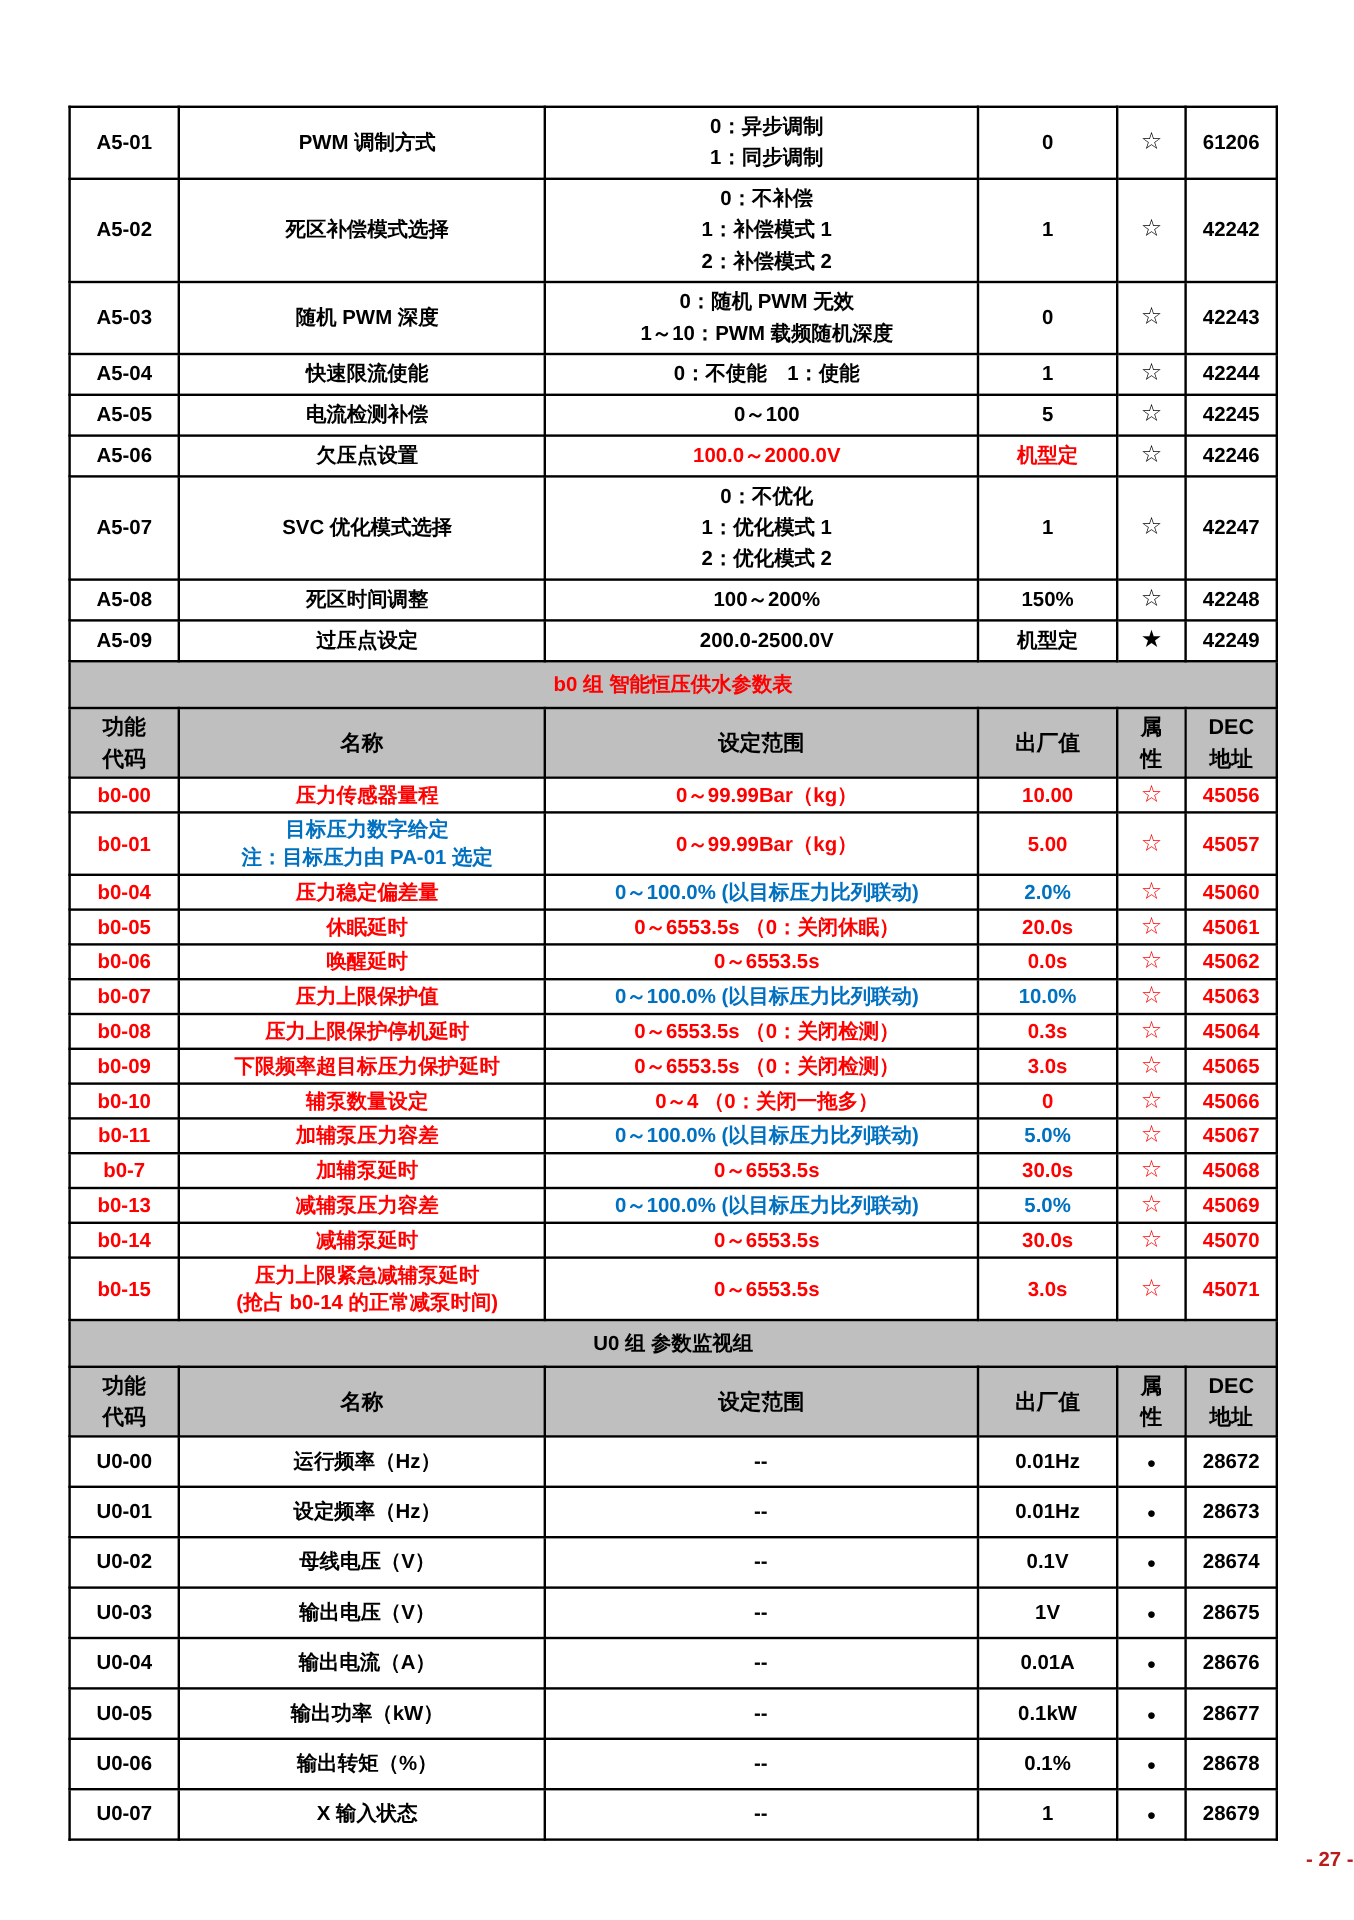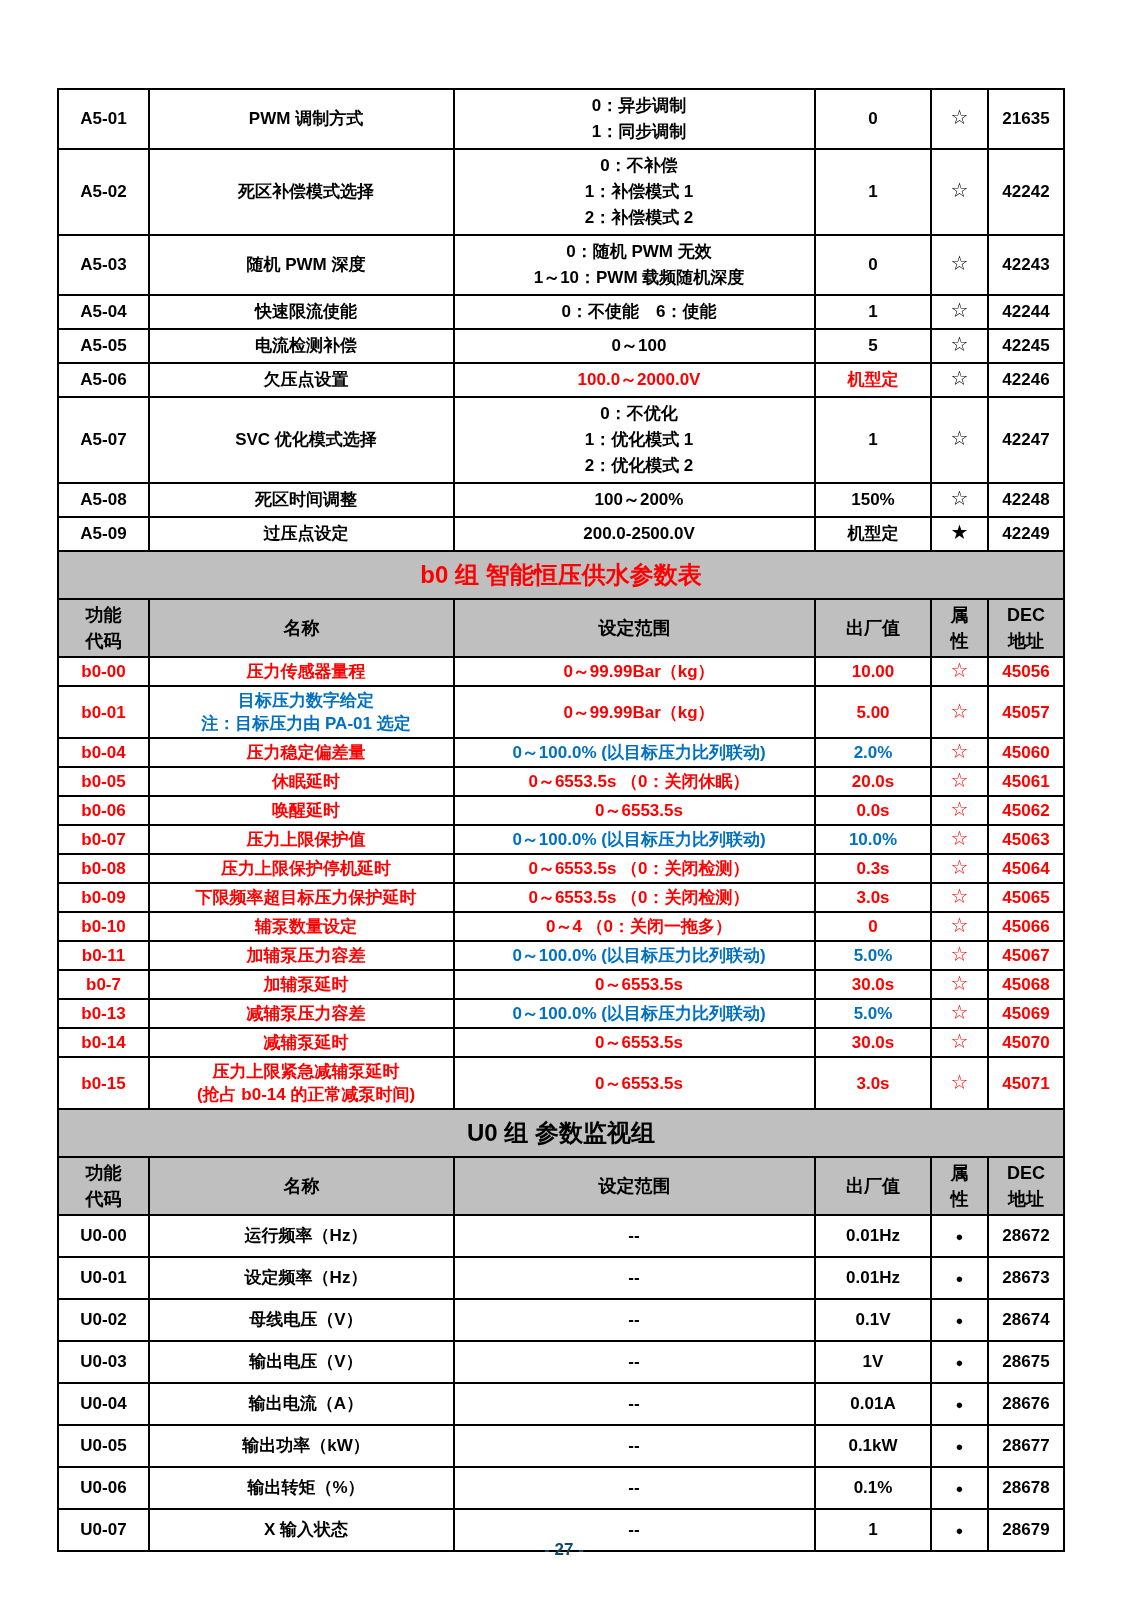--- a/index.html
+++ b/index.html
@@ -32,34 +32,34 @@
   tr.sec-u0 td.cell-range{text-align:center;padding-left:0;}
   tr.hdr td{
     background:#bfbfbf;
     font-size:18px;
     line-height:26px;
     padding-top:2px;padding-bottom:2px;
     text-align:center;
   }
   tr.band td{
     background:#bfbfbf;
-    font-size:24px;
+    font-size:17px;
     padding:7px 0;
     text-align:center;
   }
   .c-k{color:#000000;}
   .c-r{color:#ff0000;}
   .c-b{color:#0070c0;}
   .it{}
   .ln{white-space:nowrap;}
   .star-icon,.filled-star-icon{font-size:20px;line-height:20px;}
   .dot-icon{font-size:13px;line-height:13px;}
   .footer{
     position:absolute;left:0;top:1540px;width:100%;
-    text-align:center;font-size:17px;font-weight:700;color:#0c4a6e;
+    text-align:right;font-size:17px;font-weight:700;color:#b91c1c;
   }
 </style>
 </head>
 <body>
 
 <div class="page">
   <table class="param">
     <colgroup>
       <col style="width:91px">
         <col style="width:305px">
@@ -78,21 +78,21 @@
           </td>
           <td class="cell-range">
             <div class="ln c-k">0：异步调制</div>
             <div class="ln c-k">1：同步调制</div>
           </td>
           <td class="cell-value">
             <div class="ln c-k">0</div>
           </td>
           <td class="cell-attr"><span class="star-icon c-k">☆</span></td>
           <td class="cell-dec">
-            <div class="ln c-k">21635</div>
+            <div class="ln c-k">61206</div>
           </td>
         </tr>
         <tr class="sec-a5">
           <td class="cell-code">
             <div class="ln c-k">A5-02</div>
           </td>
           <td class="cell-name">
             <div class="ln c-k">死区补偿模式选择</div>
           </td>
           <td class="cell-range">
@@ -128,21 +128,21 @@
           </td>
         </tr>
         <tr class="sec-a5">
           <td class="cell-code">
             <div class="ln c-k">A5-04</div>
           </td>
           <td class="cell-name">
             <div class="ln c-k">快速限流使能</div>
           </td>
           <td class="cell-range">
-            <div class="ln c-k">0：不使能　6：使能</div>
+            <div class="ln c-k">0：不使能　1：使能</div>
           </td>
           <td class="cell-value">
             <div class="ln c-k">1</div>
           </td>
           <td class="cell-attr"><span class="star-icon c-k">☆</span></td>
           <td class="cell-dec">
             <div class="ln c-k">42244</div>
           </td>
         </tr>
         <tr class="sec-a5">

